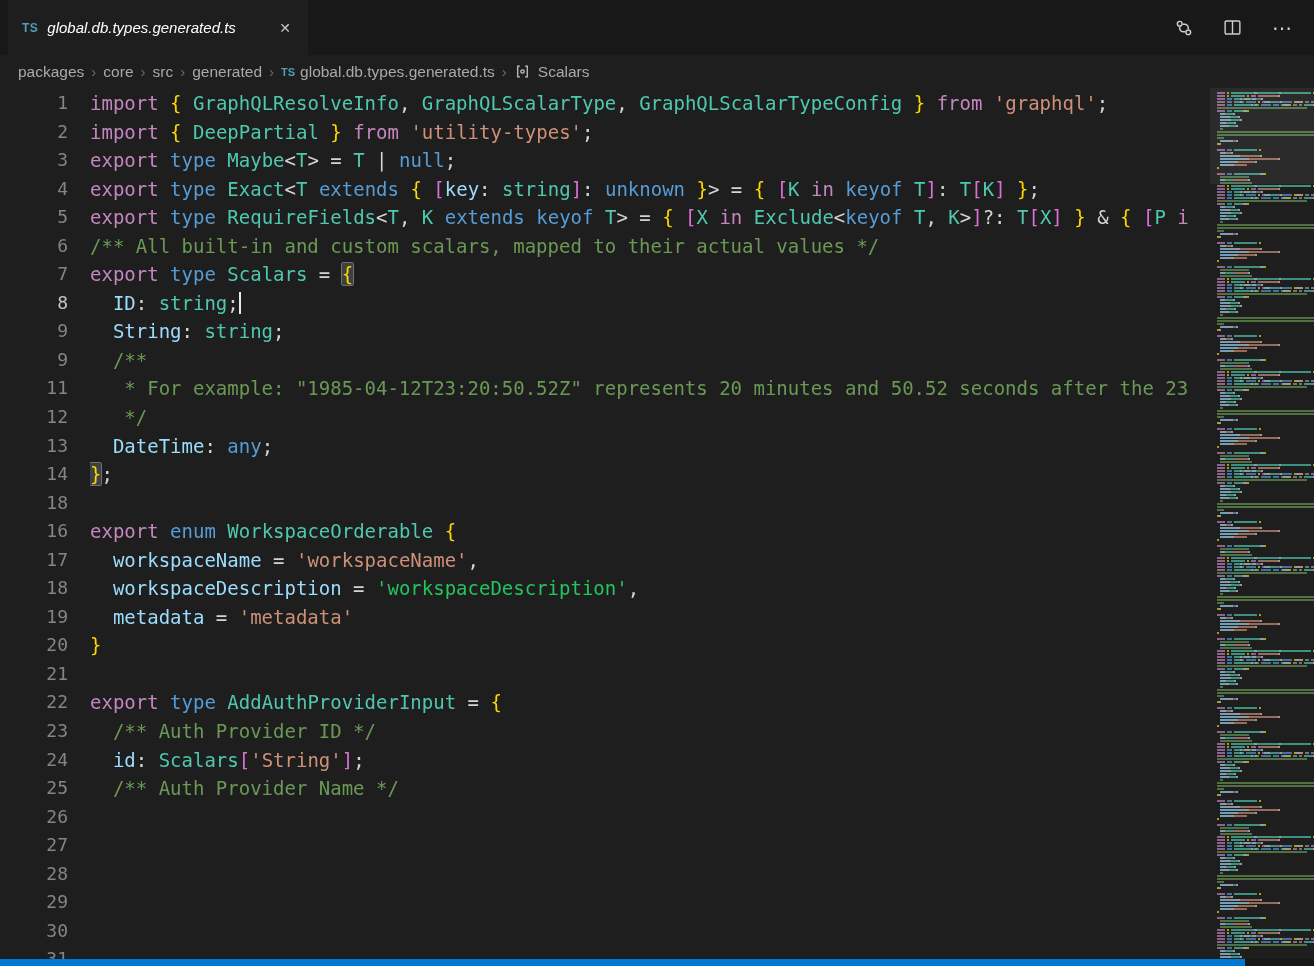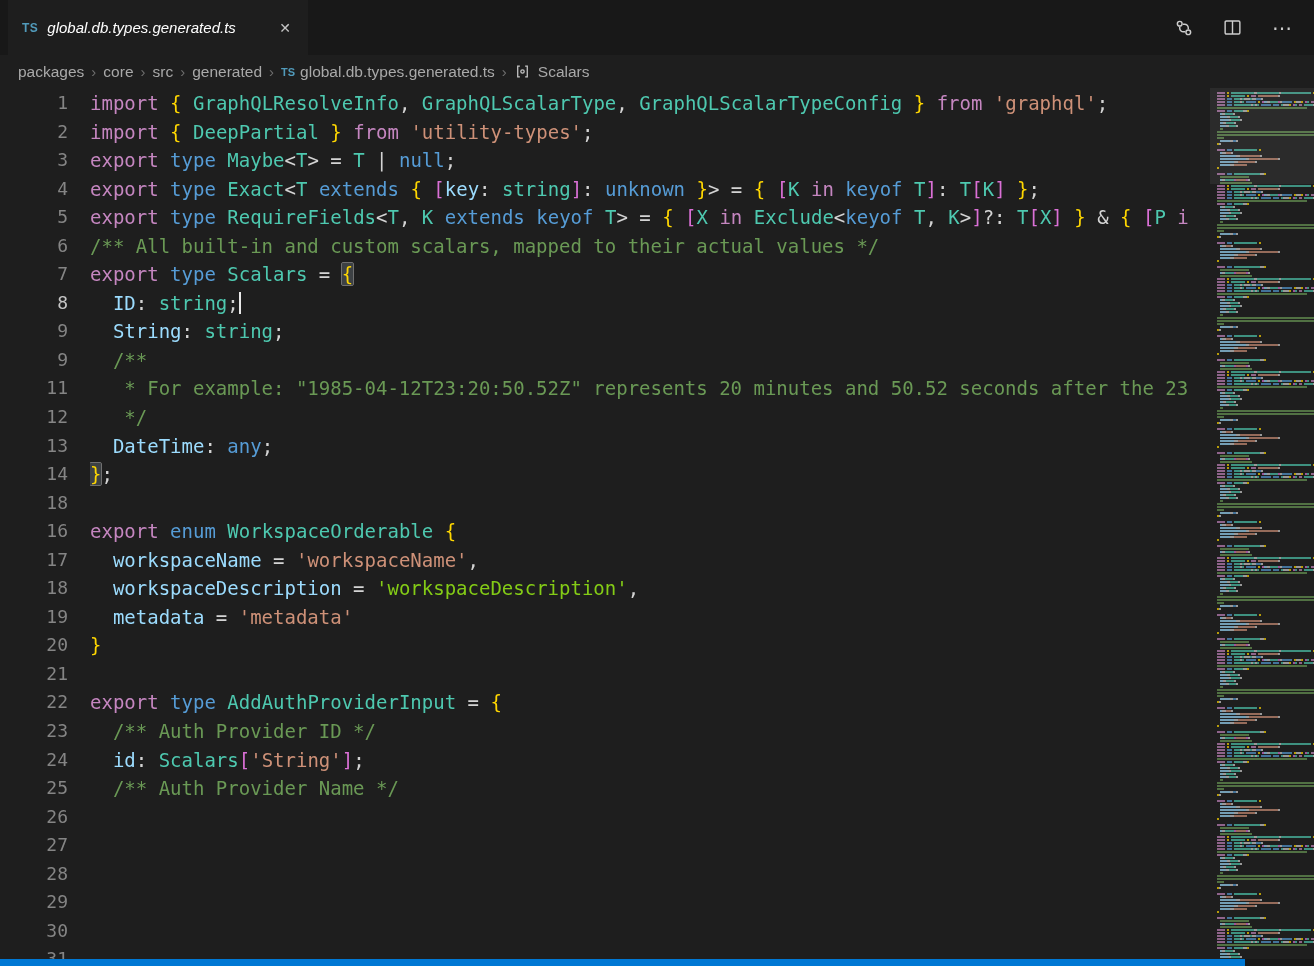--- a/index.html
+++ b/index.html
@@ -150,21 +150,21 @@
         <div class="cline"><span style="color: rgb(212, 212, 212);">  </span><span style="color: rgb(156, 220, 254);">ID</span><span style="color: rgb(212, 212, 212);">: </span><span style="color: rgb(78, 201, 176);">string</span><span style="color: rgb(212, 212, 212);">;</span><span class="cursor"></span></div>
         <div class="cline"><span style="color: rgb(212, 212, 212);">  </span><span style="color: rgb(156, 220, 254);">String</span><span style="color: rgb(212, 212, 212);">: </span><span style="color: rgb(78, 201, 176);">string</span><span style="color: rgb(212, 212, 212);">;</span></div>
         <div class="cline"><span style="color: rgb(212, 212, 212);">  </span><span style="color: rgb(106, 153, 85);">/**</span></div>
         <div class="cline"><span style="color: rgb(106, 153, 85);">   * For example: "1985-04-12T23:20:50.52Z" represents 20 minutes and 50.52 seconds after the 23</span></div>
         <div class="cline"><span style="color: rgb(106, 153, 85);">   */</span></div>
         <div class="cline"><span style="color: rgb(212, 212, 212);">  </span><span style="color: rgb(156, 220, 254);">DateTime</span><span style="color: rgb(212, 212, 212);">: </span><span style="color: rgb(86, 156, 214);">any</span><span style="color: rgb(212, 212, 212);">;</span></div>
         <div class="cline"><span class="brkmatch" style="color: rgb(255, 215, 0);">}</span><span style="color: rgb(212, 212, 212);">;</span></div>
         <div class="cline"></div>
         <div class="cline"><span style="color: rgb(197, 134, 192);">export</span><span style="color: rgb(212, 212, 212);"> </span><span style="color: rgb(86, 156, 214);">enum</span><span style="color: rgb(212, 212, 212);"> </span><span style="color: rgb(78, 201, 176);">WorkspaceOrderable</span><span style="color: rgb(212, 212, 212);"> </span><span style="color: rgb(255, 215, 0);">{</span></div>
         <div class="cline"><span style="color: rgb(212, 212, 212);">  </span><span style="color: rgb(156, 220, 254);">workspaceName</span><span style="color: rgb(212, 212, 212);"> = </span><span style="color: rgb(206, 145, 120);">'workspaceName'</span><span style="color: rgb(212, 212, 212);">,</span></div>
-        <div class="cline"><span style="color: rgb(212, 212, 212);">  </span><span style="color: rgb(156, 220, 254);">workspaceDescription</span><span style="color: rgb(212, 212, 212);"> = </span><span style="color: #84cc16;">'workspaceDescription'</span><span style="color: rgb(212, 212, 212);">,</span></div>
+        <div class="cline"><span style="color: rgb(212, 212, 212);">  </span><span style="color: rgb(156, 220, 254);">workspaceDescription</span><span style="color: rgb(212, 212, 212);"> = </span><span style="color: #22c55e;">'workspaceDescription'</span><span style="color: rgb(212, 212, 212);">,</span></div>
         <div class="cline"><span style="color: rgb(212, 212, 212);">  </span><span style="color: rgb(156, 220, 254);">metadata</span><span style="color: rgb(212, 212, 212);"> = </span><span style="color: rgb(206, 145, 120);">'metadata'</span></div>
         <div class="cline"><span style="color: rgb(255, 215, 0);">}</span></div>
         <div class="cline"></div>
         <div class="cline"><span style="color: rgb(197, 134, 192);">export</span><span style="color: rgb(212, 212, 212);"> </span><span style="color: rgb(86, 156, 214);">type</span><span style="color: rgb(212, 212, 212);"> </span><span style="color: rgb(78, 201, 176);">AddAuthProviderInput</span><span style="color: rgb(212, 212, 212);"> = </span><span style="color: rgb(255, 215, 0);">{</span></div>
         <div class="cline"><span style="color: rgb(212, 212, 212);">  </span><span style="color: rgb(106, 153, 85);">/** Auth Provider ID */</span></div>
         <div class="cline"><span style="color: rgb(212, 212, 212);">  </span><span style="color: rgb(156, 220, 254);">id</span><span style="color: rgb(212, 212, 212);">: </span><span style="color: rgb(78, 201, 176);">Scalars</span><span style="color: rgb(218, 112, 214);">[</span><span style="color: rgb(206, 145, 120);">'String'</span><span style="color: rgb(218, 112, 214);">]</span><span style="color: rgb(212, 212, 212);">;</span></div>
         <div class="cline"><span style="color: rgb(212, 212, 212);">  </span><span style="color: rgb(106, 153, 85);">/** Auth Provider Name */</span></div>
       </div>
     <div class="minimap">
       <div>

